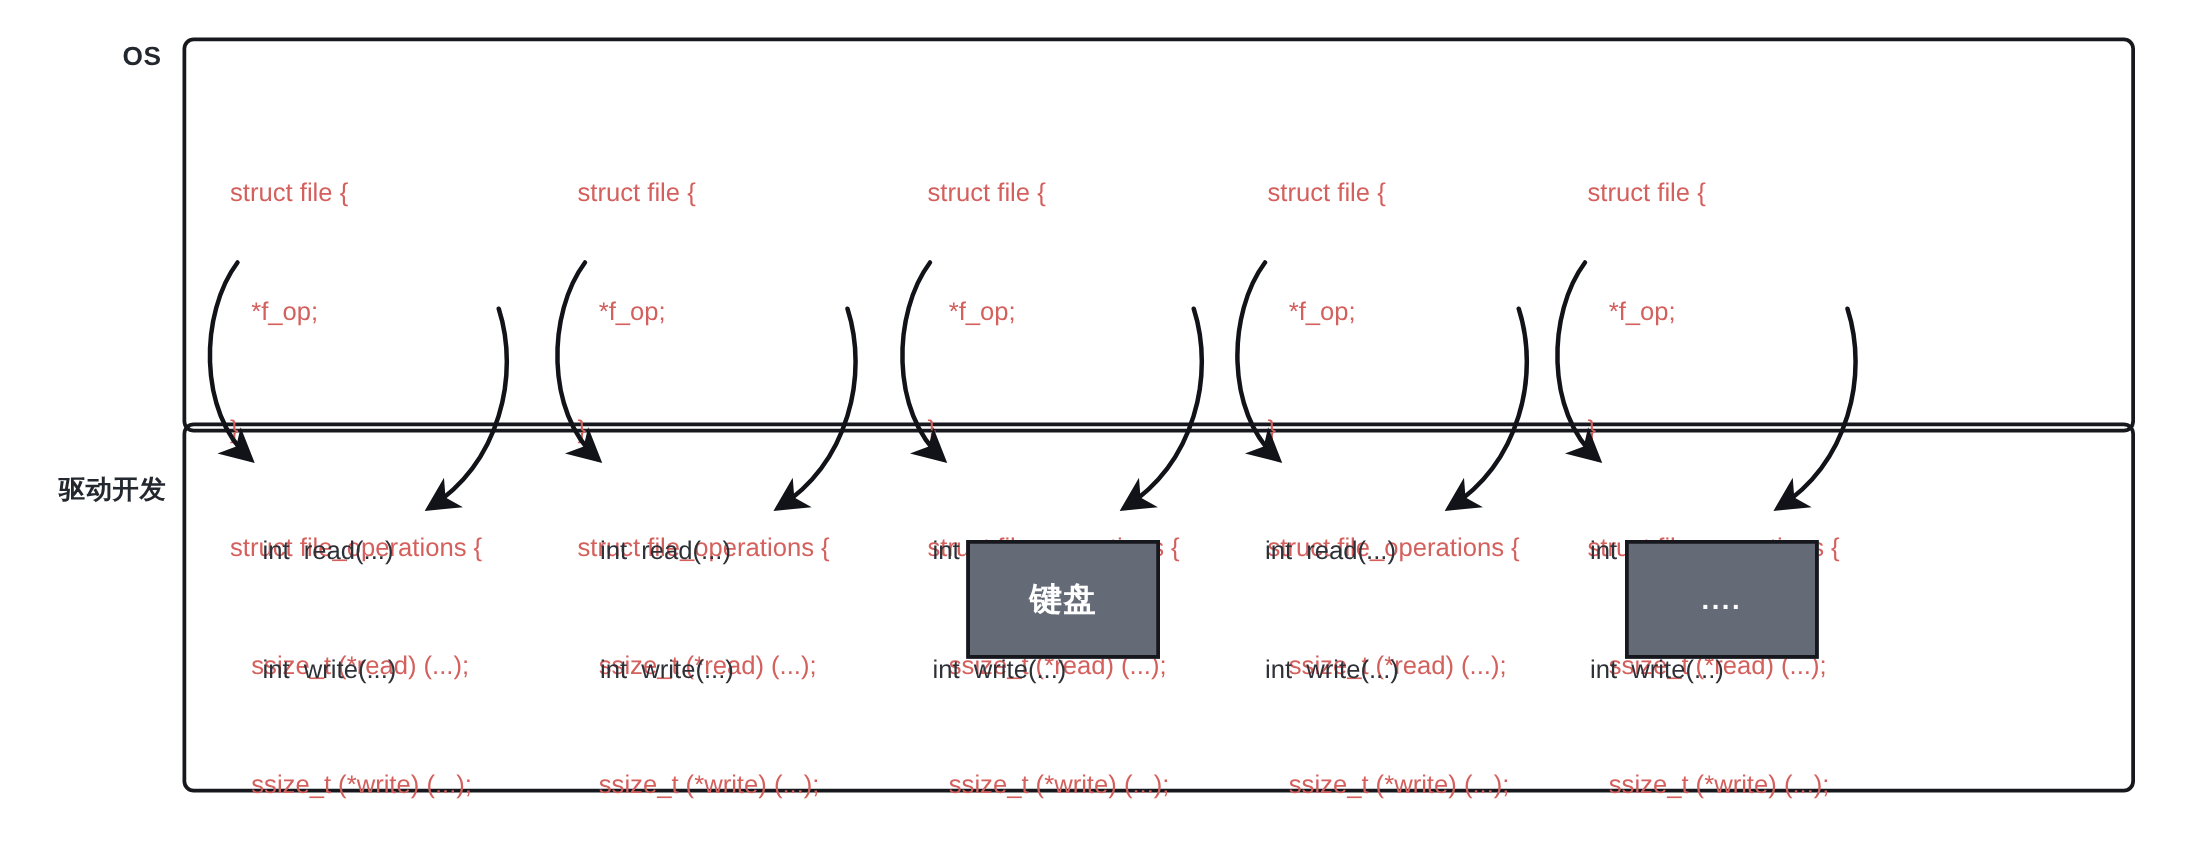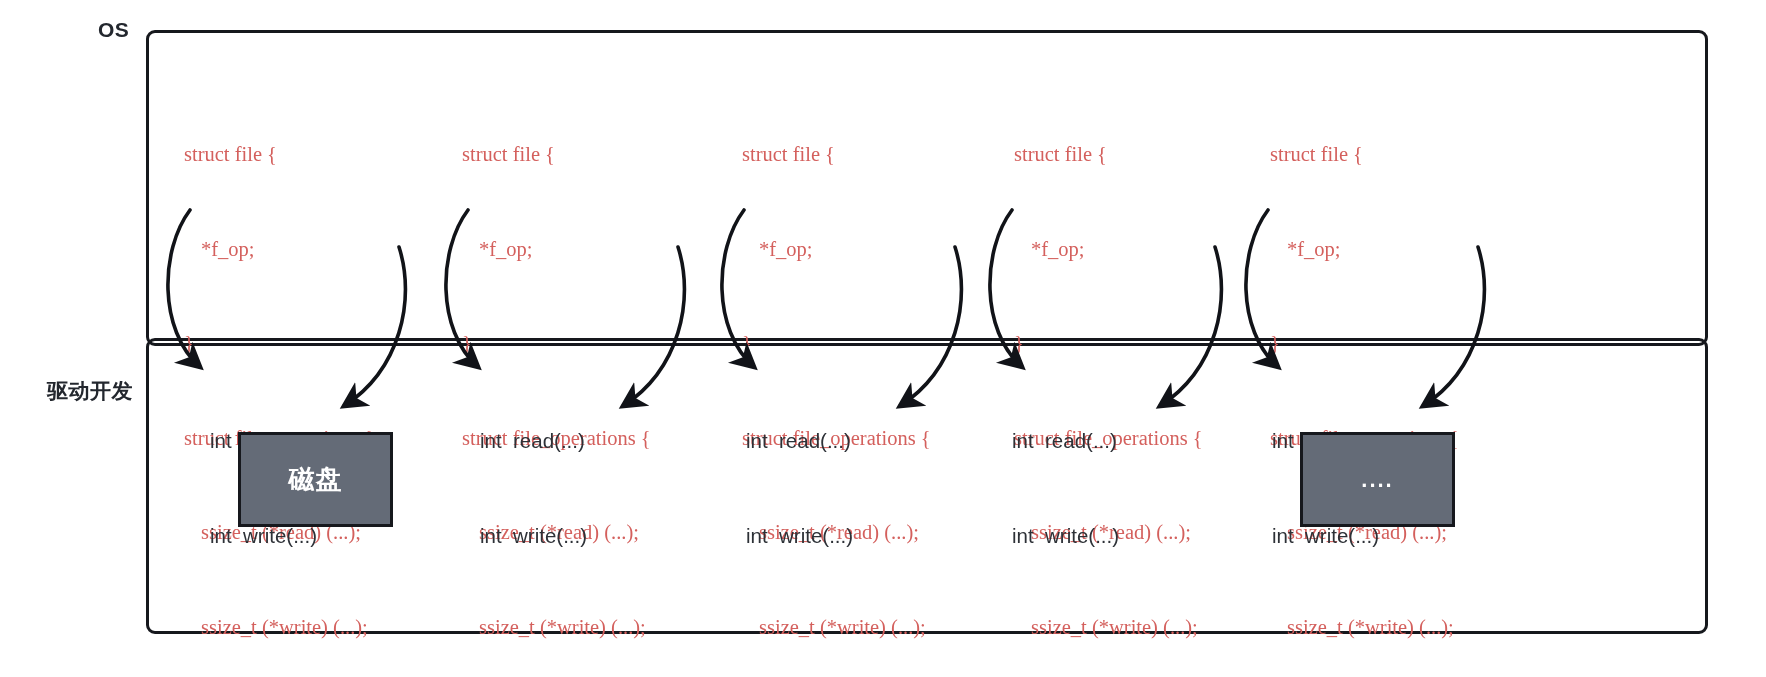--- a/index.html
+++ b/index.html
@@ -8,37 +8,37 @@
     font-family:"Liberation Sans","DejaVu Sans",sans-serif;
     -webkit-font-smoothing:antialiased;
   }
   #stage{position:absolute;left:0;top:0;width:1766px;height:677px;}
 
   
   .side-label{
     position:absolute;font-weight:bold;color:#23272e;
     letter-spacing:0.5px;white-space:nowrap;
   }
-  #os-label{left:98px;top:18px;font-size:21px;}
+  #os-label{left:98px;top:34px;font-size:21px;}
   #drv-label{left:47px;top:377px;font-size:21px;}
 
   
   .panel{
     position:absolute;border:3px solid #16181d;background:transparent;
     box-sizing:border-box;
   }
   #os-panel{left:146px;top:30px;width:1562px;height:316px;border-radius:9px;}
   #drv-panel{left:146px;top:338px;width:1562px;height:296px;border-radius:9px;}
 
   
   .code-col{
     position:absolute;top:76px;color:#d4605d;font-size:20.5px;
     line-height:31.5px;white-space:pre;
   }
-  .code-col .ln{display:block;font-family:Liberation Serif, serif;}
+  .code-col .ln{display:block;}
   .code-col .ind{padding-left:17px;}
 
   
   .drv-col{
     position:absolute;top:362px;color:#2d3137;font-size:20.5px;
     line-height:31.5px;white-space:pre;
   }
   .drv-col .ln{display:block;}
 
   
@@ -129,21 +129,21 @@
   </div>
   <div class="drv-col" style="left:1012px">
     <span class="ln">int  read(...)</span>
     <span class="ln">int  write(...)</span>
   </div>
   <div class="drv-col" style="left:1272px">
     <span class="ln">int  read(...)</span>
     <span class="ln">int  write(...)</span>
   </div>
 
-  <div class="device-box" style="left:238px">磁盘</div>
+  <div class="device-box" style="left:773px">键盘</div>
   <div class="device-box dots" style="left:1300px">....</div>
 
   <svg id="arrows" viewBox="0 0 1766 677" xmlns="http://www.w3.org/2000/svg">
     <defs>
       <marker id="ah" markerWidth="9" markerHeight="9" refX="6.2" refY="4.5" orient="auto" markerUnits="strokeWidth">
         <path d="M0,0.6 L7.6,4.5 L0,8.4 L2.1,4.5 Z" fill="#111318"></path>
       </marker>
     </defs>
 
     <g stroke="#111318" stroke-width="3.6" fill="none" stroke-linecap="round" marker-end="url(#ah)">

